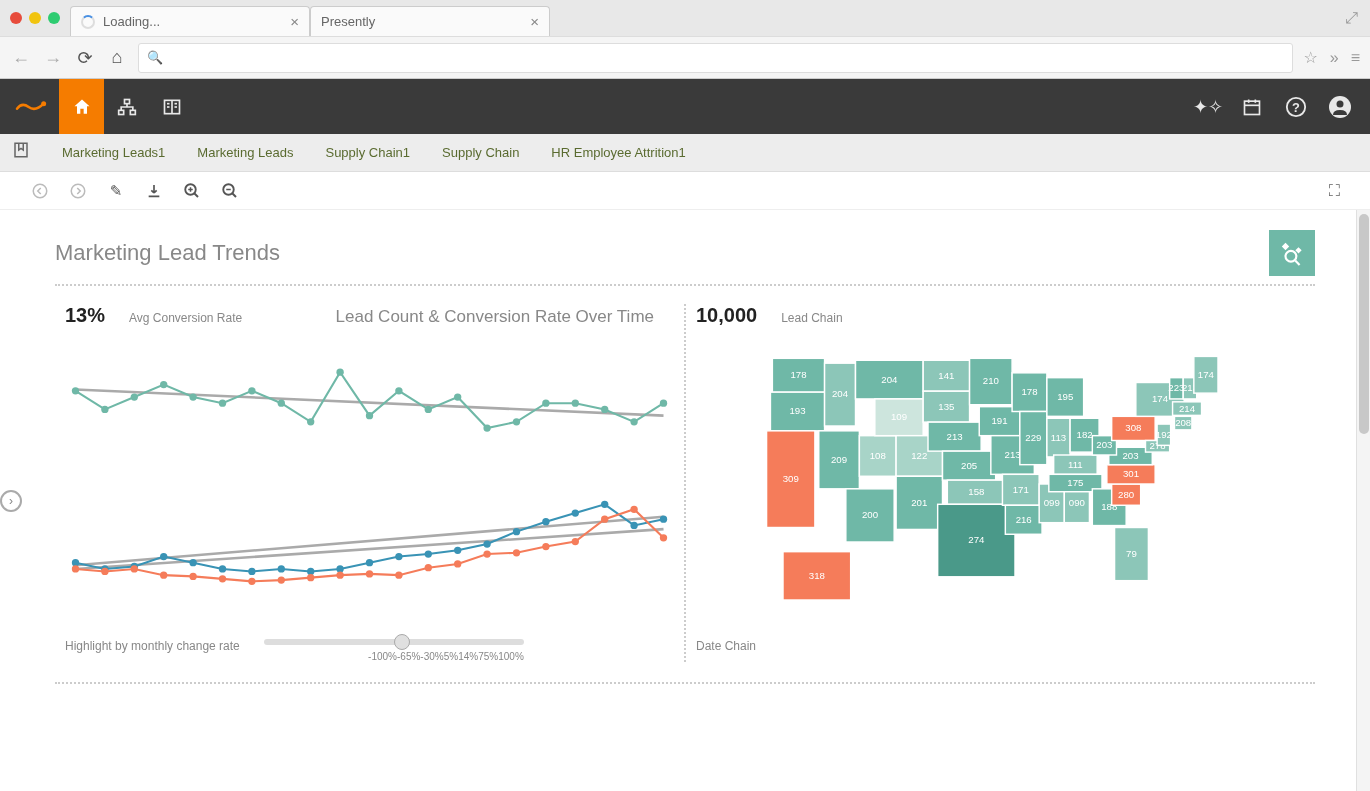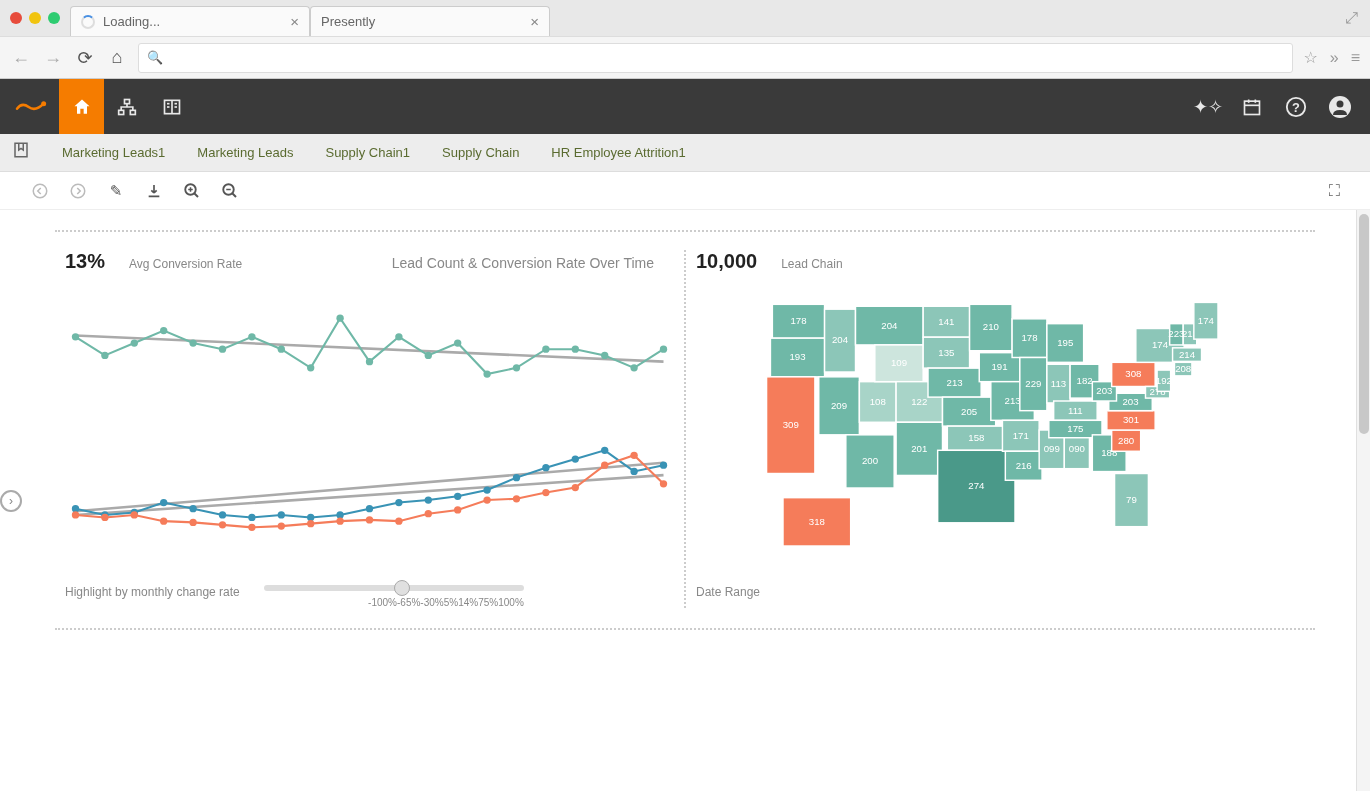--- a/index.html
+++ b/index.html
@@ -54,21 +54,21 @@
 .page-title { font-size: 22px; color: #888; font-weight: 400; }
 .insights-btn { margin-left: auto; width: 46px; height: 46px; background: #6fb8a7; display: flex; align-items: center; justify-content: center; color: #fff; font-size: 22px; }
 .dotted-hr { border: none; border-top: 2px dotted #ccc; margin-bottom: 18px; }
 
 .panels { display: flex; gap: 0; }
 .panel { flex: 1; padding: 0 10px; }
 .panel.left { border-right: 2px dotted #ccc; }
 .panel-head { display: flex; align-items: baseline; gap: 24px; margin-bottom: 12px; }
 .metric { font-size: 20px; font-weight: 700; color: #222; }
 .metric-label { font-size: 12px; color: #888; }
-.metric-sub { font-size: 14px; color: #888; margin-left: auto; padding-right: 20px; }
+.metric-sub { font-size: 17px; color: #888; margin-left: auto; padding-right: 20px; }
 
 .chart-box { height: 290px; position: relative; }
 .chart-box svg { width: 100%; height: 100%; }
 
 .slider-row { display: flex; align-items: flex-start; gap: 24px; margin-top: 10px; }
 .slider-label { font-size: 12px; color: #888; flex-shrink: 0; min-width: 150px; }
 .slider-wrap { flex: 1; position: relative; }
 .slider-track { height: 6px; background: #ddd; border-radius: 3px; position: relative; margin-bottom: 6px; width: 260px; }
 .slider-thumb { position: absolute; top: -5px; width: 16px; height: 16px; background: #e0e0e0; border: 1px solid #aaa; border-radius: 50%; }
 .slider-ticks { display: flex; justify-content: flex-end; width: 260px; font-size: 10px; color: #888; }
@@ -229,20 +229,31 @@
         <line x1="7" y1="10" x2="13" y2="10" stroke="#555" stroke-width="2"></line>
       </svg>
     </span>
   <span class="toolbar-right">⛶</span>
 </div>
 
 <div class="main">
   <div class="scrollbar-stub"></div>
   <div class="expand-side">›</div>
 
+  <div class="page-title-row">
+    <h1 class="page-title">Marketing Lead Trends</h1>
+    <div class="insights-btn">
+      <svg width="26" height="26" viewBox="0 0 24 24" fill="none" stroke="#fff" stroke-width="2">
+          <path d="M6 4l2 2-2 2-2-2z" fill="#fff"></path>
+          <path d="M18 8l1.5 1.5L18 11l-1.5-1.5z" fill="#fff"></path>
+          <circle cx="11" cy="15" r="5"></circle>
+          <line x1="15" y1="19" x2="19" y2="23"></line>
+        </svg>
+    </div>
+  </div>
   <hr class="dotted-hr">
 
   <div class="panels">
 
     <div class="panel left">
       <div class="panel-head">
         <span class="metric">13%</span>
         <span class="metric-label">Avg Conversion Rate</span>
         <span class="metric-sub">Lead Count &amp; Conversion Rate Over Time</span>
       </div>
@@ -435,19 +446,19 @@
             <text x="462" y="54" class="state-lbl">223</text>
             <rect x="469" y="40" width="14" height="22" fill="#8cc6b8" stroke="#fff" stroke-width="1.5"></rect>
             <text x="476" y="54" class="state-lbl">213</text>
             <rect x="480" y="18" width="25" height="38" fill="#8cc6b8" stroke="#fff" stroke-width="1.5"></rect>
             <text x="492.5" y="40" class="state-lbl">174</text>
             <rect x="55" y="220" width="70" height="50" fill="#f57c5a" stroke="#fff" stroke-width="1.5"></rect>
             <text x="90" y="248" class="state-lbl">318</text>
           </svg>
       </div>
       <div class="slider-row range-slider">
-        <span class="slider-label">Date Range</span>
+        <span class="slider-label">Date Chain</span>
       </div>
     </div>
   </div>
 
   <hr class="bottom-dotted">
 </div>
 
 </body></html>

